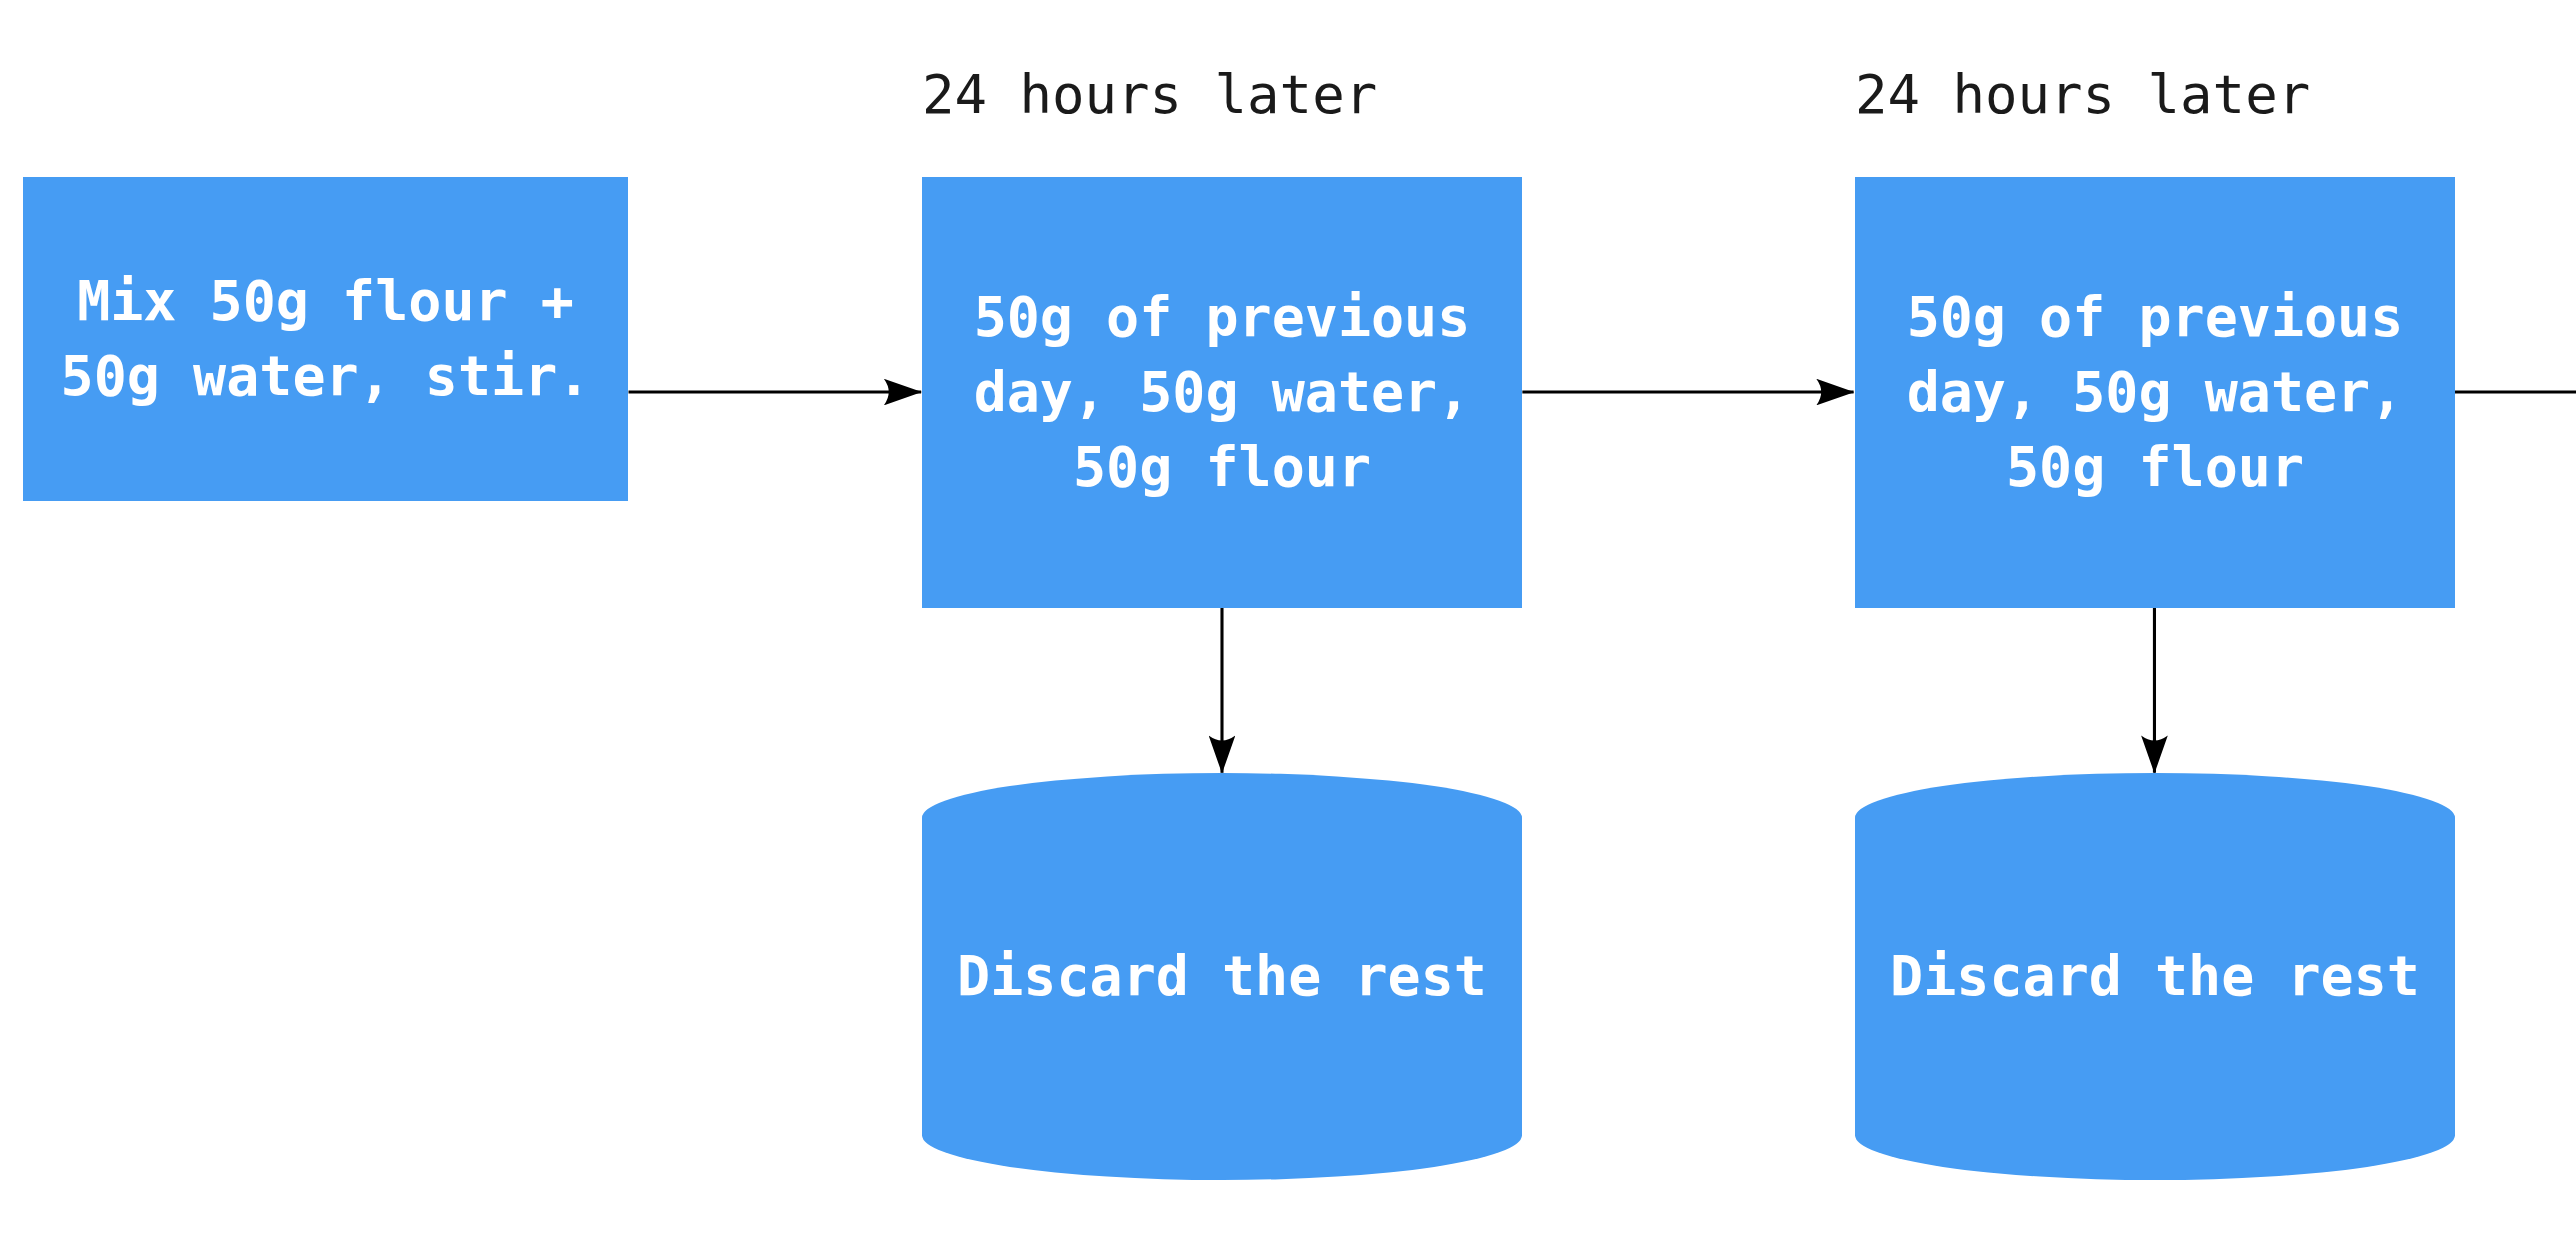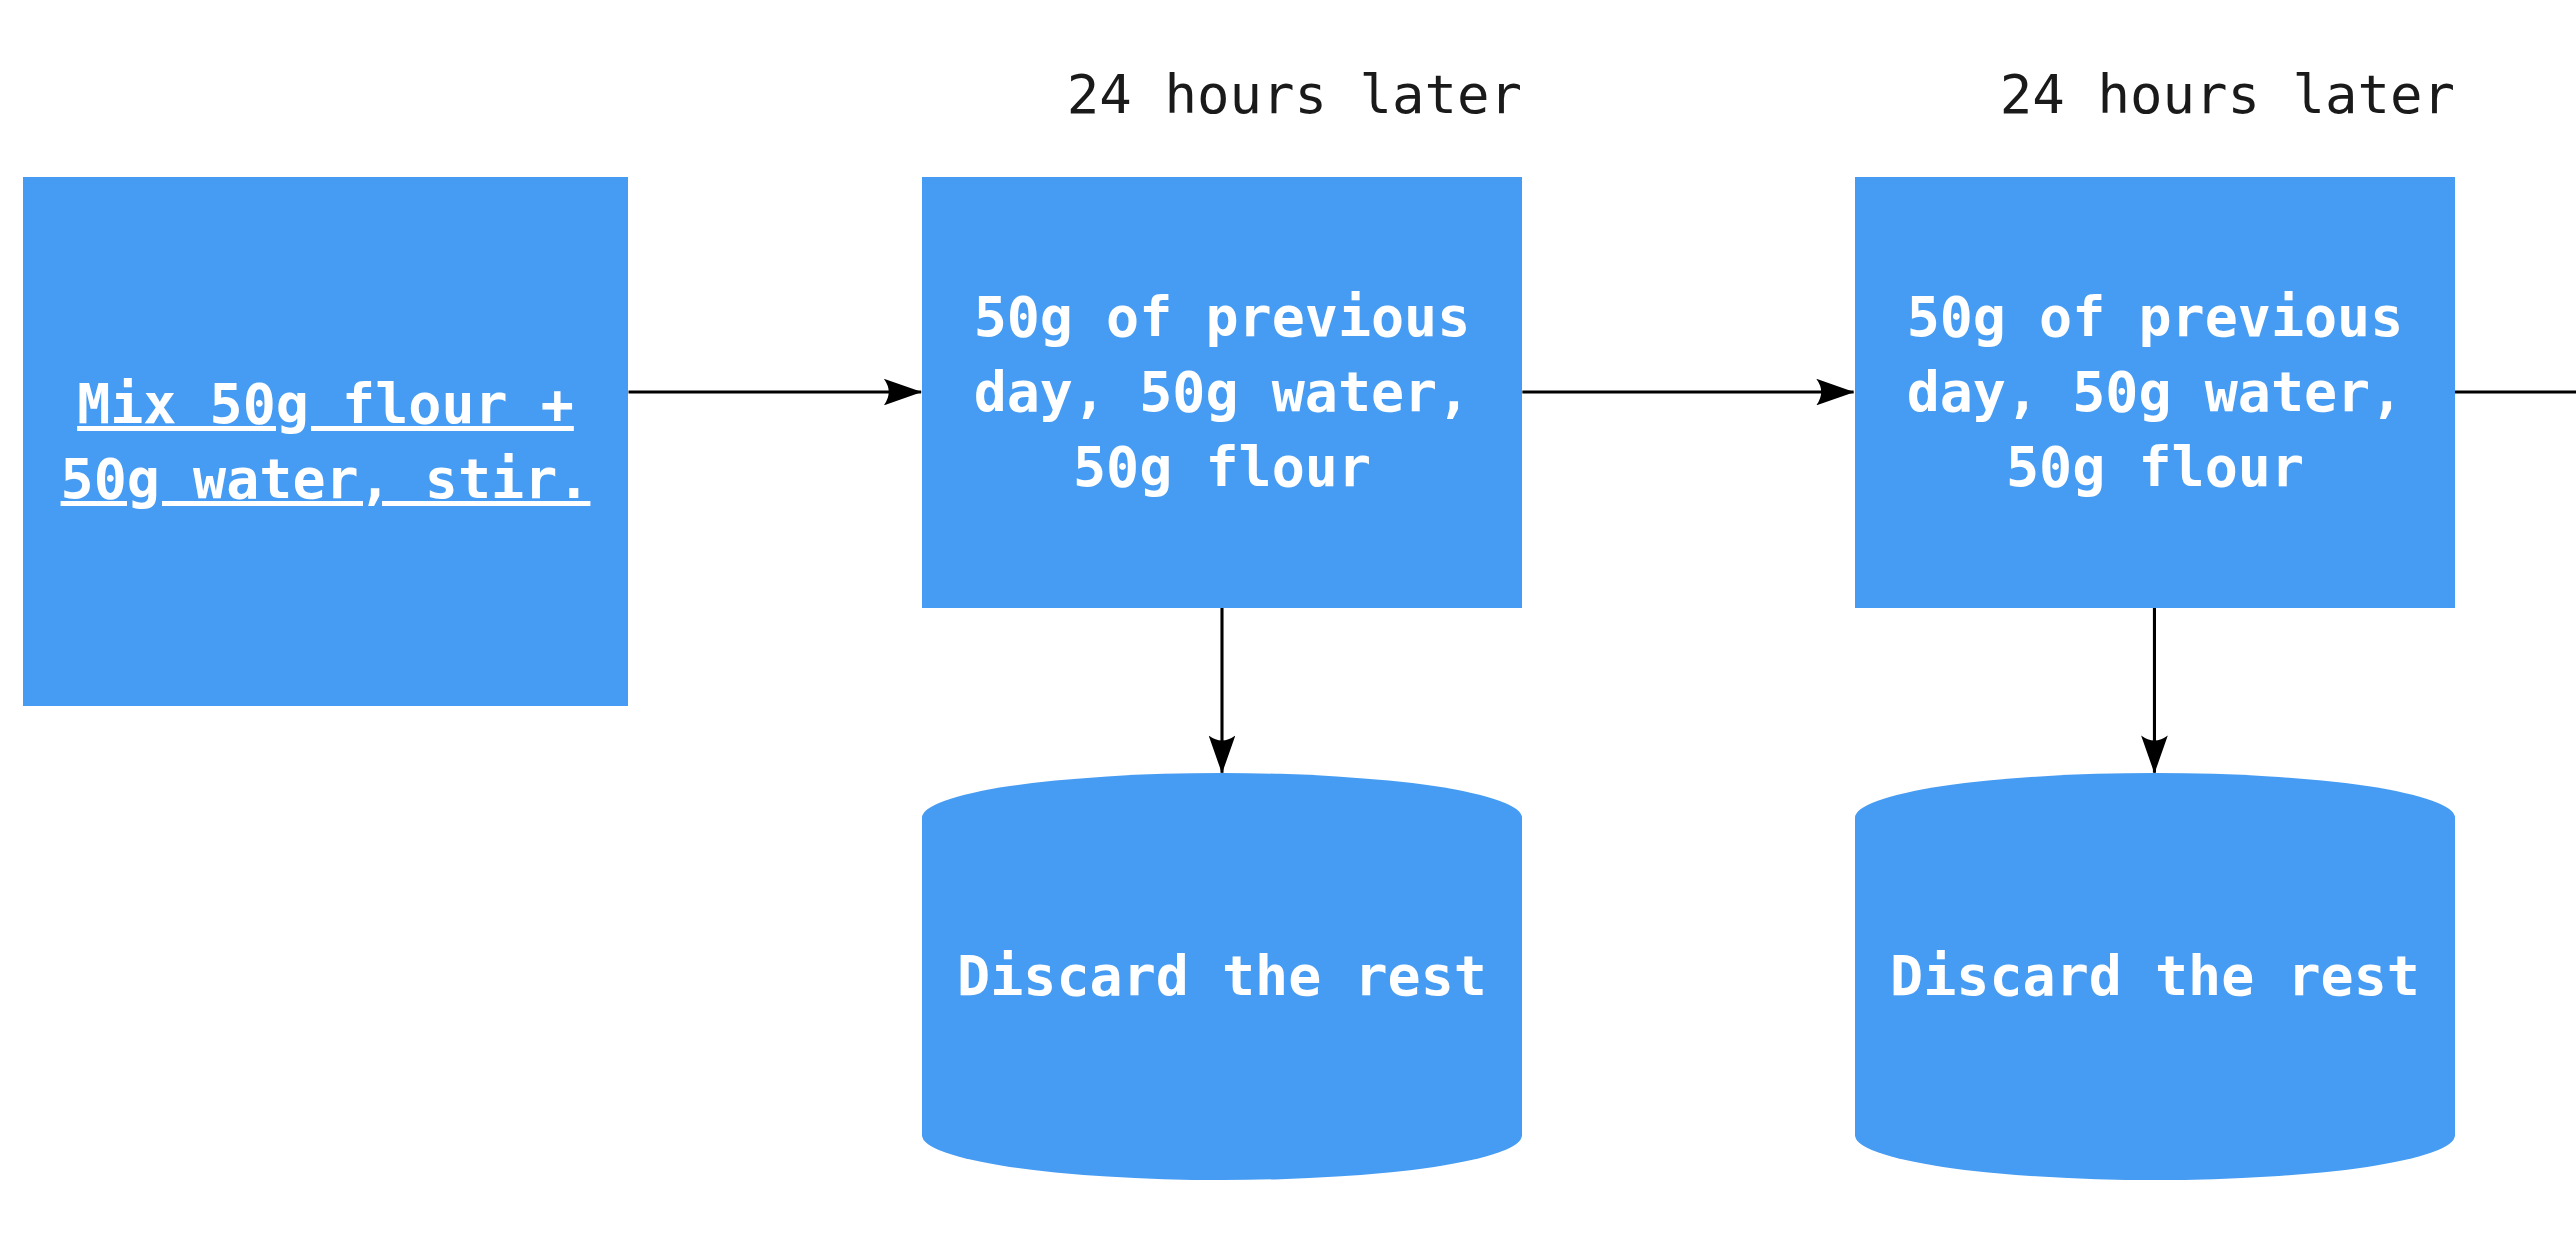--- a/index.html
+++ b/index.html
@@ -33,21 +33,21 @@
     white-space: pre-line;
     letter-spacing: 0;
   }
   .cyl { border-radius: 50% / 11%; }
   .lbl {
     position: absolute;
     color: var(--label-text);
     font-size: 54px;
     line-height: 77px;
     font-weight: 400;
-    text-align: right;
+    text-align: left;
     white-space: pre;
   }
   svg.edges { position: absolute; left: 0; top: 0; width: 3429px; height: 1238px; pointer-events: none; }
   .edge { stroke: var(--arrow); stroke-width: 6; fill: none; }
   #arrowhead path { fill: var(--arrow); stroke: none; }
 </style>
 </head>
 <body>
 
 <div class="canvas">
@@ -61,21 +61,21 @@
     <path class="edge" d="M1220,761 H1788" marker-end="url(#arrowhead)"></path>
     <path class="edge" d="M2955,761 H3598" marker-end="url(#arrowhead)"></path>
     <path class="edge" d="M4765,761 H5433" marker-end="url(#arrowhead)"></path>
     <path class="edge" d="M2372,1179 V1500" marker-end="url(#arrowhead)"></path>
     <path class="edge" d="M4182,1179 V1500" marker-end="url(#arrowhead)"></path>
   </svg>
 
   <div class="lbl" style="left:922px; top:56px; width:600px;">24 hours later</div>
   <div class="lbl" style="left:1855px; top:56px; width:600px;">24 hours later</div>
 
-  <div class="node" style="left:23px; top:177px; width:605px; height:529px;text-decoration:underline;">Mix 50g flour +
+  <div class="node" style="left:23px; top:177px; width:605px; height:324px;">Mix 50g flour +
 50g water, stir.</div>
 
   <div class="node" style="left:922px; top:177px; width:600px; height:431px;">50g of previous
 day, 50g water,
 50g flour</div>
 
   <div class="node" style="left:1855px; top:177px; width:600px; height:431px;">50g of previous
 day, 50g water,
 50g flour</div>
 

